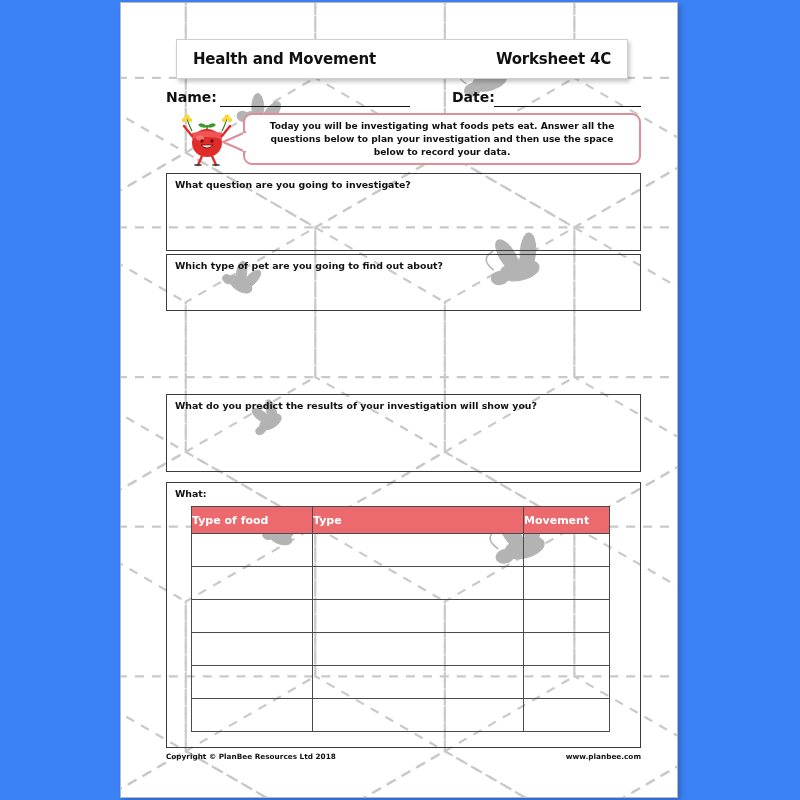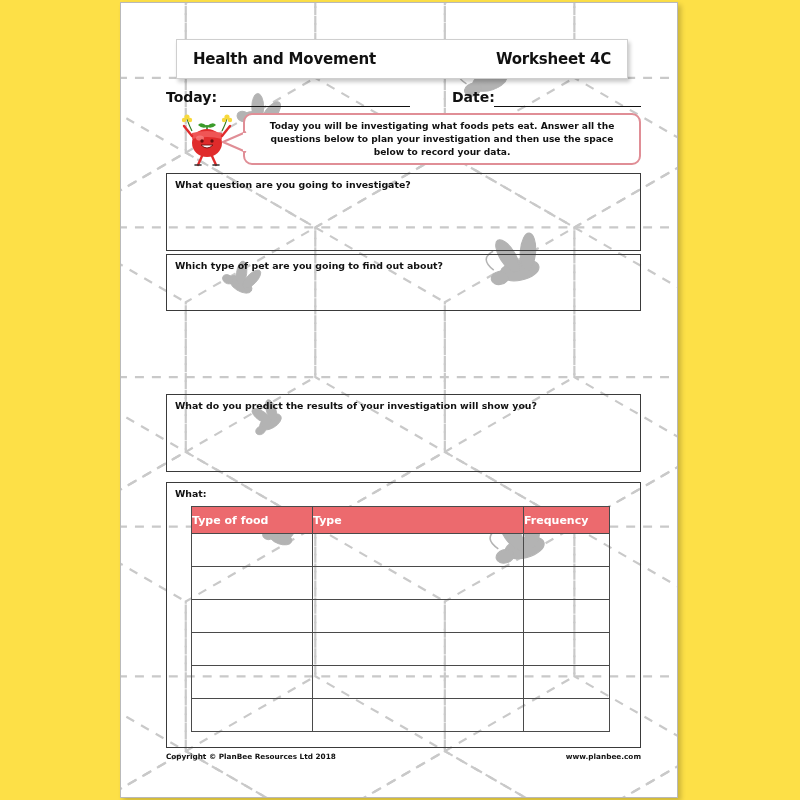--- a/index.html
+++ b/index.html
@@ -9,21 +9,21 @@
     height: 800px;
     background: #ffffff;
     font-family: "Liberation Sans", sans-serif;
     overflow: hidden;
   }
 
   #stage {
     position: relative;
     width: 800px;
     height: 800px;
-    background: #fde047;
+    background: #3b82f6;
   }
 
   
   #page {
     position: absolute;
     left: 120px;
     top: 2px;
     width: 558px;
     height: 796px;
     background: #ffffff;
@@ -336,21 +336,21 @@
     </svg>
 
     <div id="content">
 
       <div class="title-bar">
         <span class="title-left">Health and Movement</span>
         <span class="title-right">Worksheet 4C</span>
       </div>
 
       <div class="namedate">
-        <span class="nd-label" id="name-label">Today:</span>
+        <span class="nd-label" id="name-label">Name:</span>
         <span class="nd-line" id="name-line"></span>
         <span class="nd-label" id="date-label">Date:</span>
         <span class="nd-line" id="date-line"></span>
       </div>
 
       <svg class="mascot" viewBox="0 0 58 58">
 
         <g stroke="#2f7a1f" stroke-width="1.2" fill="none">
           <path d="M14 22 Q10 14 9 9"></path>
           <path d="M44 22 Q48 14 49 9"></path>
@@ -410,21 +410,21 @@
 
       <div id="data-box">
         <span id="data-label">What:</span>
       </div>
 
       <table id="data-table">
         <thead>
           <tr>
             <th class="col-food">Type of food</th>
             <th class="col-tally">Type</th>
-            <th class="col-freq">Frequency</th>
+            <th class="col-freq">Movement</th>
           </tr>
         </thead>
         <tbody id="data-table-body">
             <tr>
               <td class="col-food"></td>
               <td class="col-tally"></td>
               <td class="col-freq"></td>
             </tr>
             <tr>
               <td class="col-food"></td>

